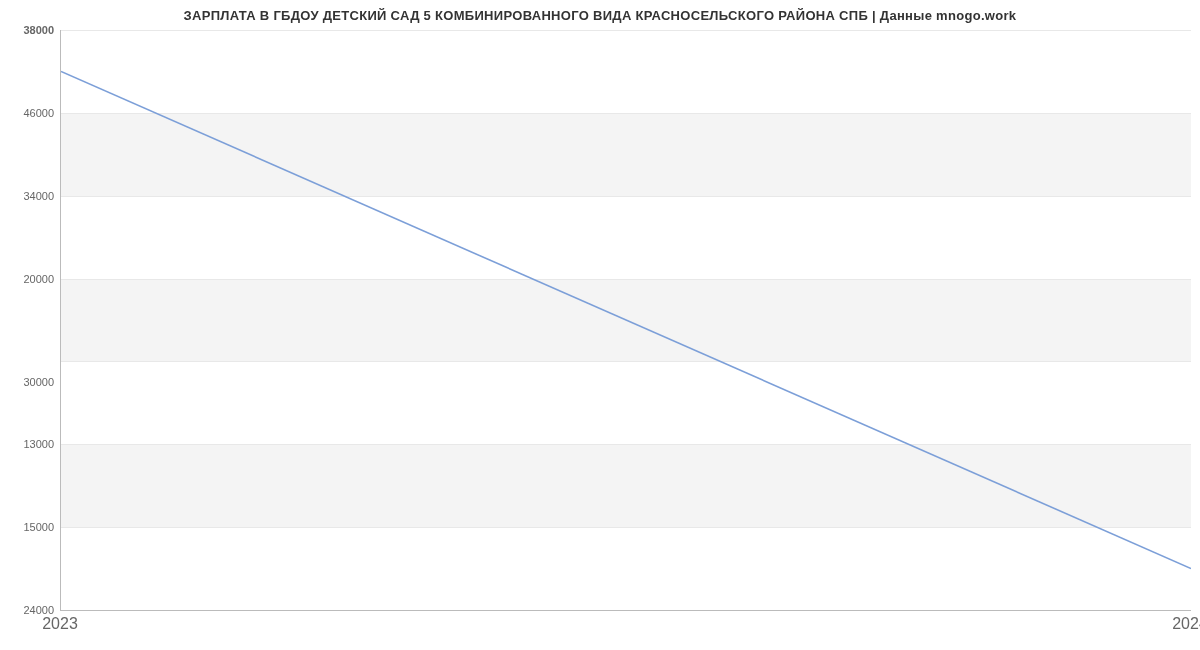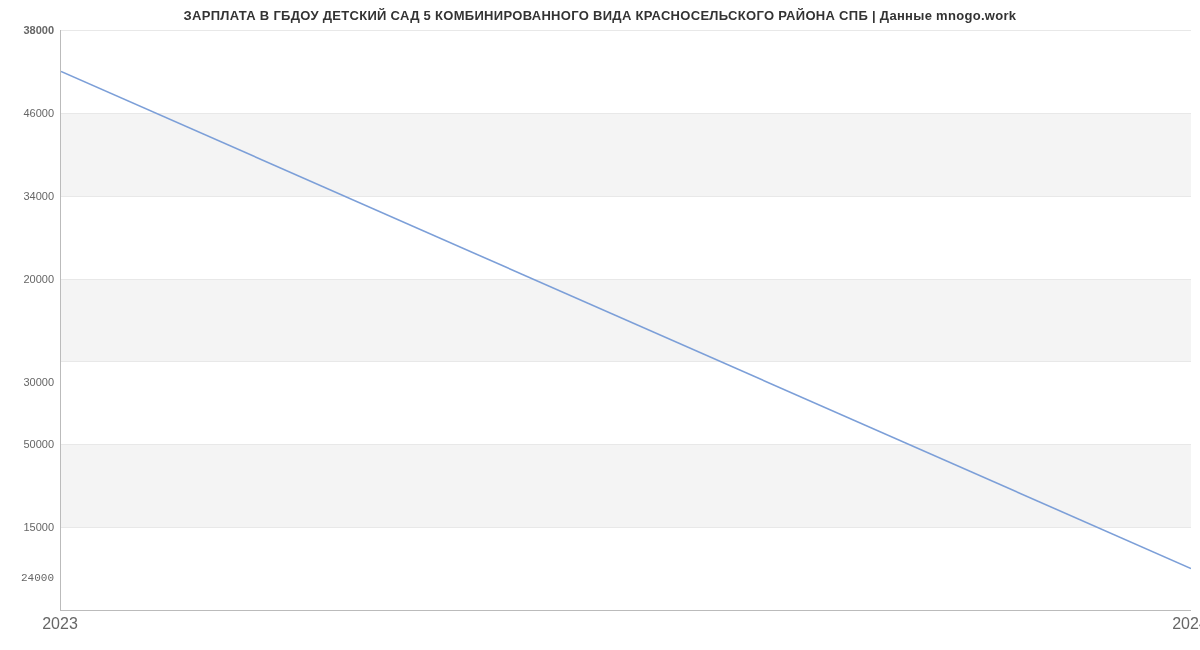--- a/index.html
+++ b/index.html
@@ -88,23 +88,23 @@
       <div class="gridline" style="top: 248.571px;"></div>
       <div class="band" style="top: 82.8571px; height: 82.8571px;"></div>
       <div class="gridline" style="top: 165.714px;"></div>
       <div class="gridline" style="top: 82.8571px;"></div>
       <div class="gridline" style="top: 0px;"></div>
       <svg class="line-svg" id="line-svg" viewBox="0 0 1130 580" preserveAspectRatio="none">
         <path d="M0 41.428571428571445 L1130 538.5714285714286 " fill="none" stroke="#7c9fd8" stroke-width="1.6"></path>
       </svg>
   </div>
   <div id="axis-labels">
-      <div class="y-tick" style="top: 578px; font-family: Liberation Mono, monospace;">24000</div>
+      <div class="y-tick" style="top: 610px;">24000</div>
       <div class="y-tick" style="top: 527.143px;">15000</div>
-      <div class="y-tick" style="top: 444.286px;">50000</div>
+      <div class="y-tick" style="top: 444.286px;">13000</div>
       <div class="y-tick" style="top: 382px;">30000</div>
       <div class="y-tick" style="top: 278.571px;">20000</div>
       <div class="y-tick" style="top: 195.714px;">34000</div>
       <div class="y-tick" style="top: 112.857px;">46000</div>
       <div class="y-tick" style="top: 30px; font-weight: bold;">38000</div>
       <div class="x-tick" style="left: 60px;">2023</div>
       <div class="x-tick" style="left: 1190px;">2024</div>
     </div>
 </div>
 

